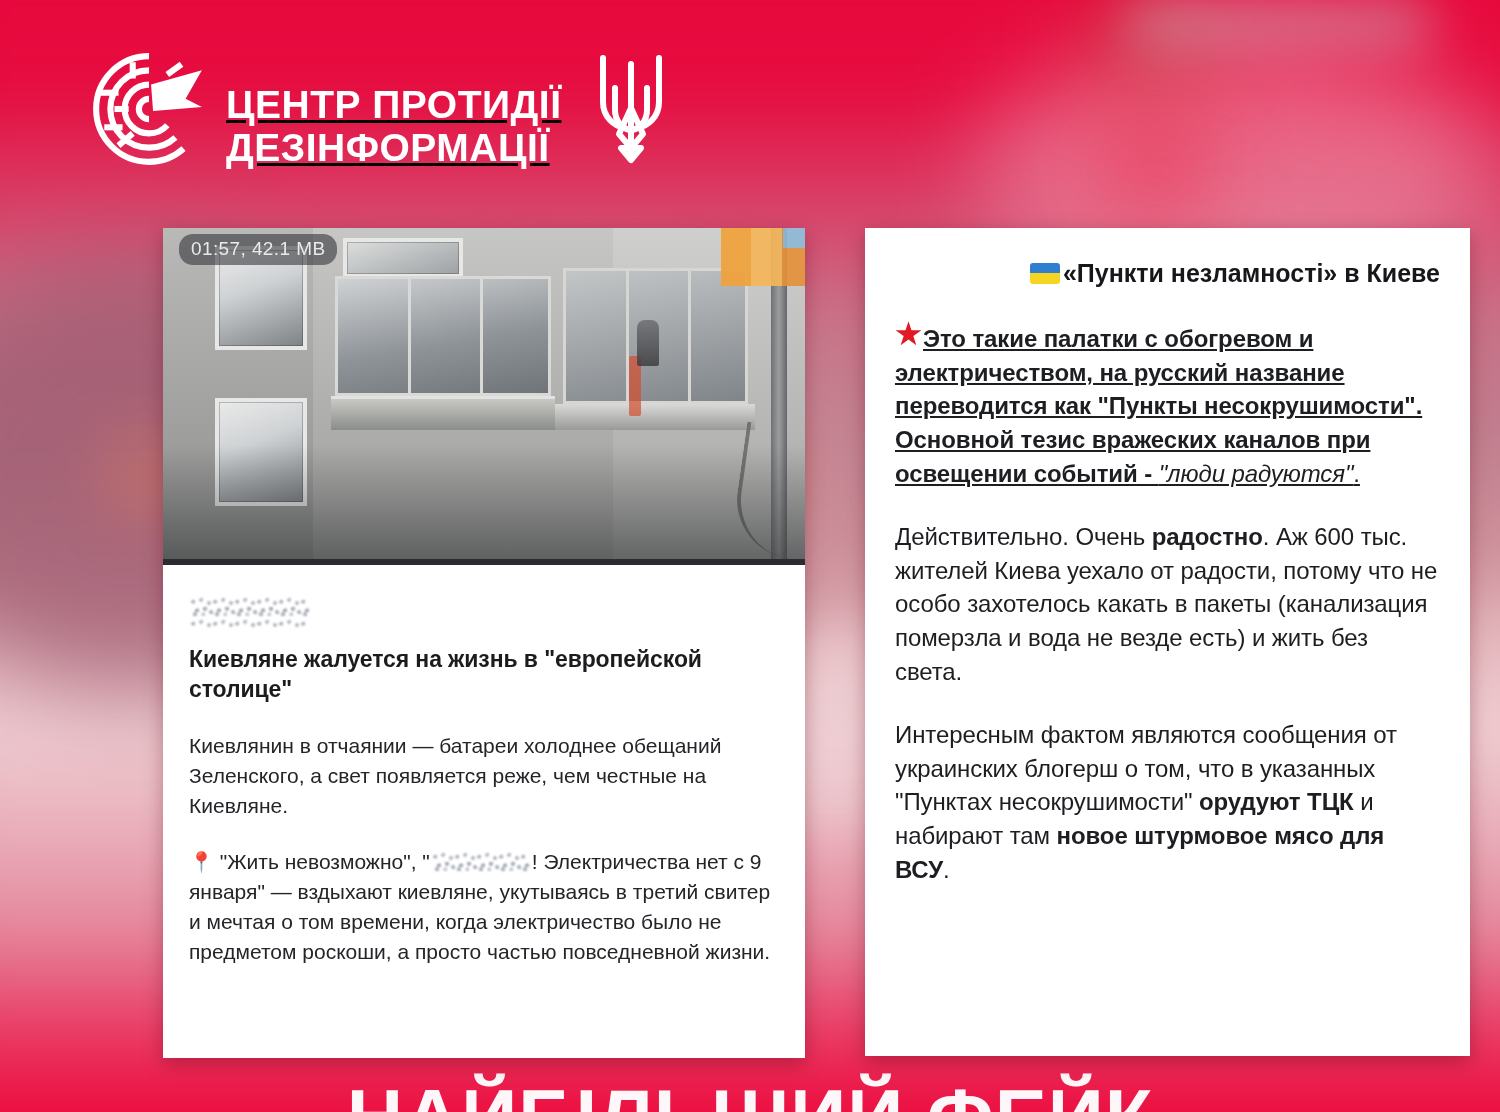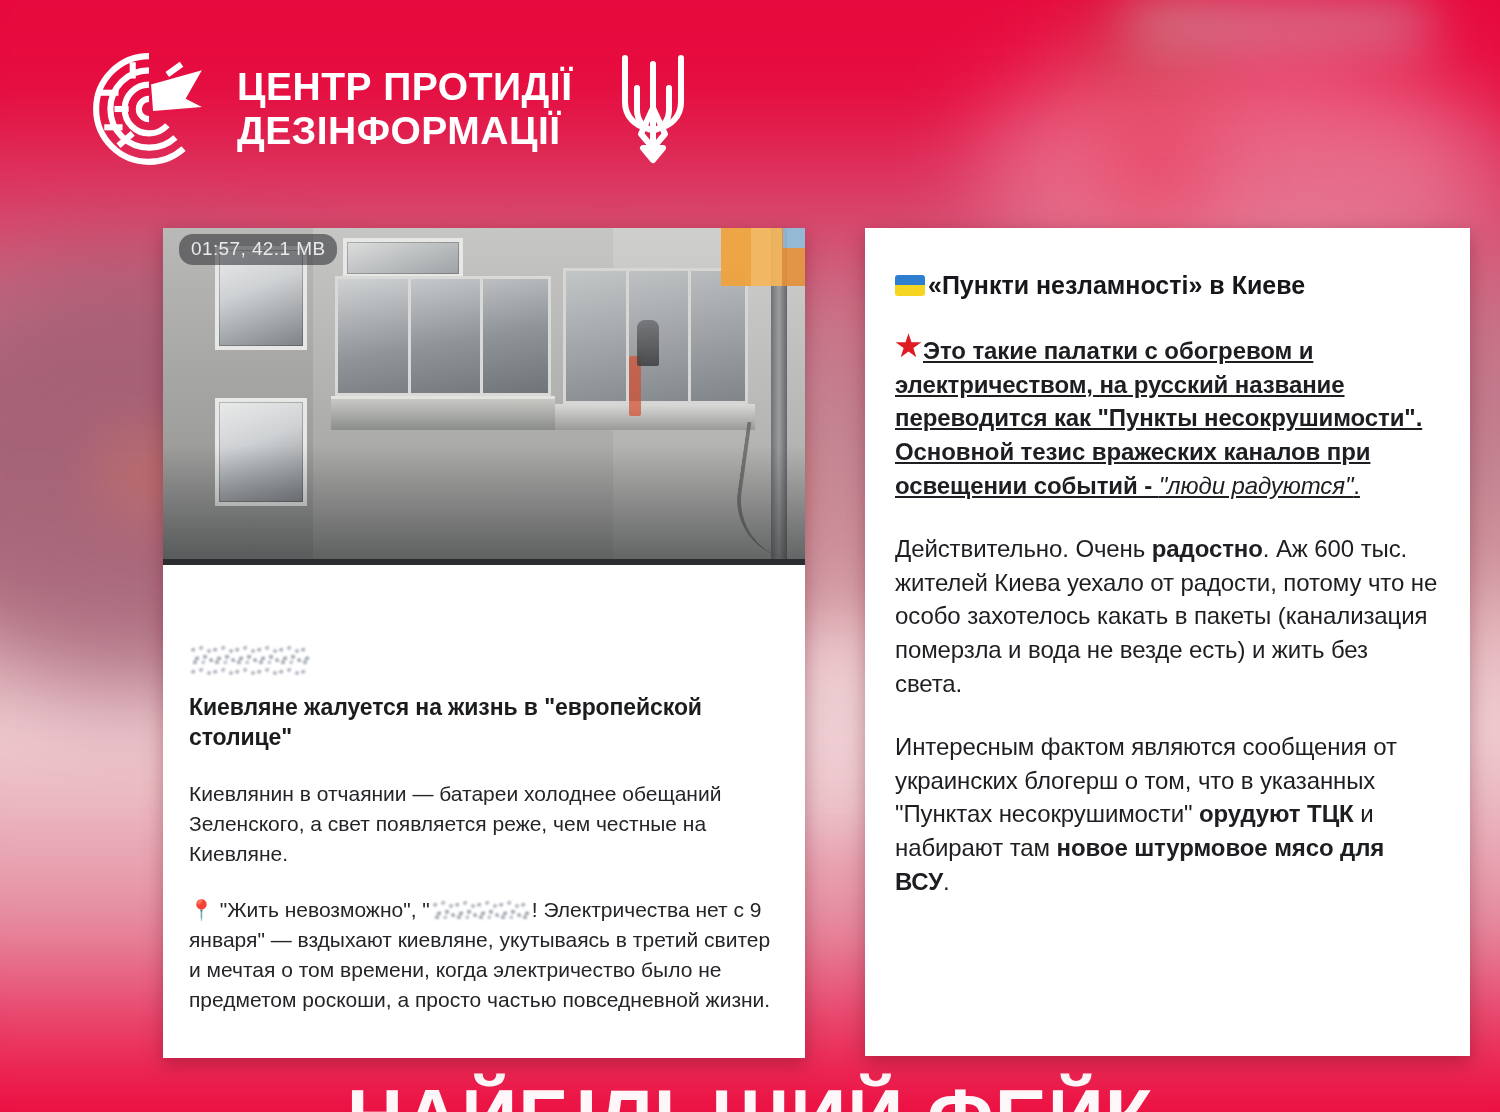--- a/index.html
+++ b/index.html
@@ -58,23 +58,24 @@
   .bd-b4 { left:1090px; top:10px;   width:120px;  height:70px;  background:#b0583c; opacity:.6; }
   .bd-b5 { left:1110px; top:130px;  width:90px;   height:80px;  background:#ef1c3c; opacity:.85; }
   .bd-b6 { left:1130px; top:0px;    width:300px;  height:46px;  background:#c2c6cc; opacity:.5; border-radius:8px;}
   .bd-b7 { left:200px;  top:640px;  width:1200px; height:180px; background:#eed2d6; opacity:.5; border-radius:40px;}
   .bd-b8 { left:100px;  top:430px;  width:700px;  height:90px;  background:#d8795f; opacity:.35; border-radius:20px;}
 
   
   .brand {
     position:absolute;
     left:88px; top:48px;
-    display:flex; align-items:center;
-    gap:27px;
+    display:flex; align-items:flex-end;
+    gap:16px;
     z-index:5;
+    text-decoration:underline;
   }
   .brand-mark { width:122px; height:122px; flex:none; }
   .brand-text {
     color:#ffffff;
     font-weight:700;
     font-size:39px;
     line-height:1.12;
     letter-spacing:.5px;
     text-transform:uppercase;
     white-space:pre-line;
@@ -208,21 +209,21 @@
     padding:4px 12px 5px;
     border-radius:14px;
     font-family:"Liberation Sans","DejaVu Sans",sans-serif;
   }
   .vid-dark-edge {
     position:absolute; left:0; bottom:0; width:100%; height:6px;
     background:#2b2c2f;
   }
 
   
-  .body-l { padding:22px 28px 26px 26px;margin-top:48px; }
+  .body-l { padding:22px 28px 26px 26px; }
 
   .redacted {
     display:inline-block;
     height:26px;
     border-radius:2px;
     vertical-align:-5px;
     background-image:
       radial-gradient(circle at 10% 30%, #9aa0ab 0 2px, transparent 2px),
       radial-gradient(circle at 28% 70%, #8e95a1 0 2px, transparent 2px),
       radial-gradient(circle at 46% 22%, #a7adb7 0 2px, transparent 2px),
@@ -256,24 +257,25 @@
   .pin { color:#e0342f; font-size:20px; }
 
   
   .body-r { padding:30px 30px 26px 30px; }
 
   .r-title {
     font-size:25px;
     font-weight:700;
     color:#16171a;
     line-height:1.25;
-    margin:12px 0 30px 0;
+    margin:0 0 30px 0;
     display:flex;
     align-items:flex-start;
     gap:3px;
+    justify-content:flex-end;
   }
   .flag {
     display:inline-block; width:30px; height:21px;
     margin-top:5px; flex:none;
     background:linear-gradient(180deg,#2f7fd0 0 50%,#f5d522 50% 100%);
     border-radius:3px;
   }
   .star {
     display:inline-block; width:27px; height:26px; flex:none;
     margin-top:2px; margin-right:1px;

